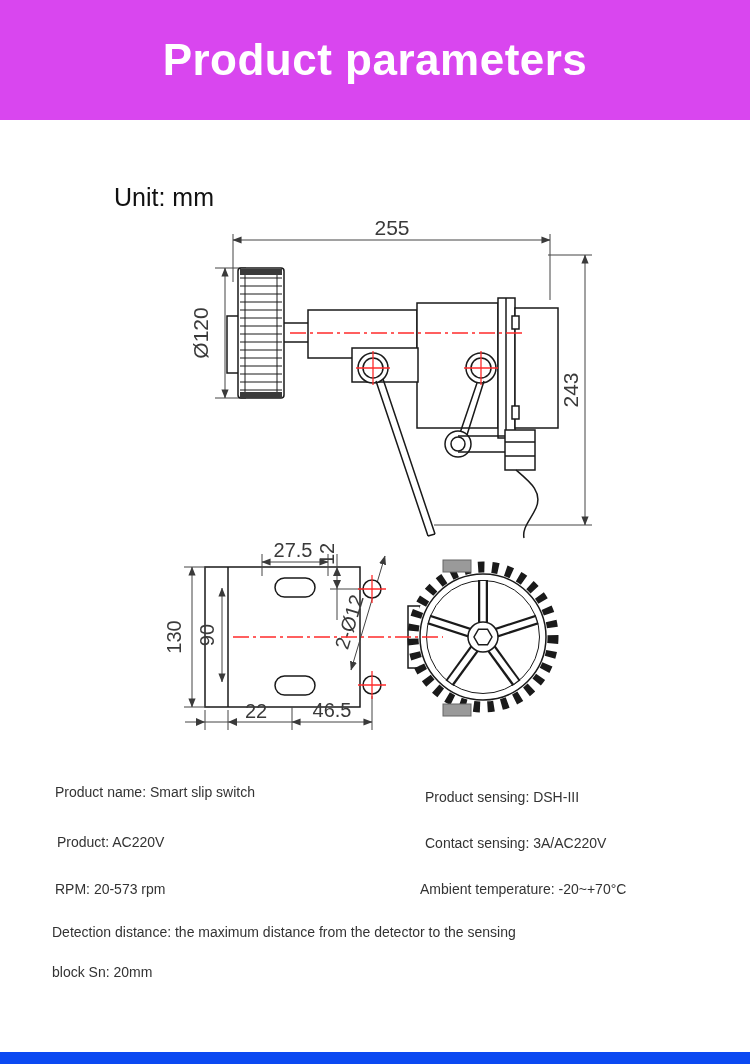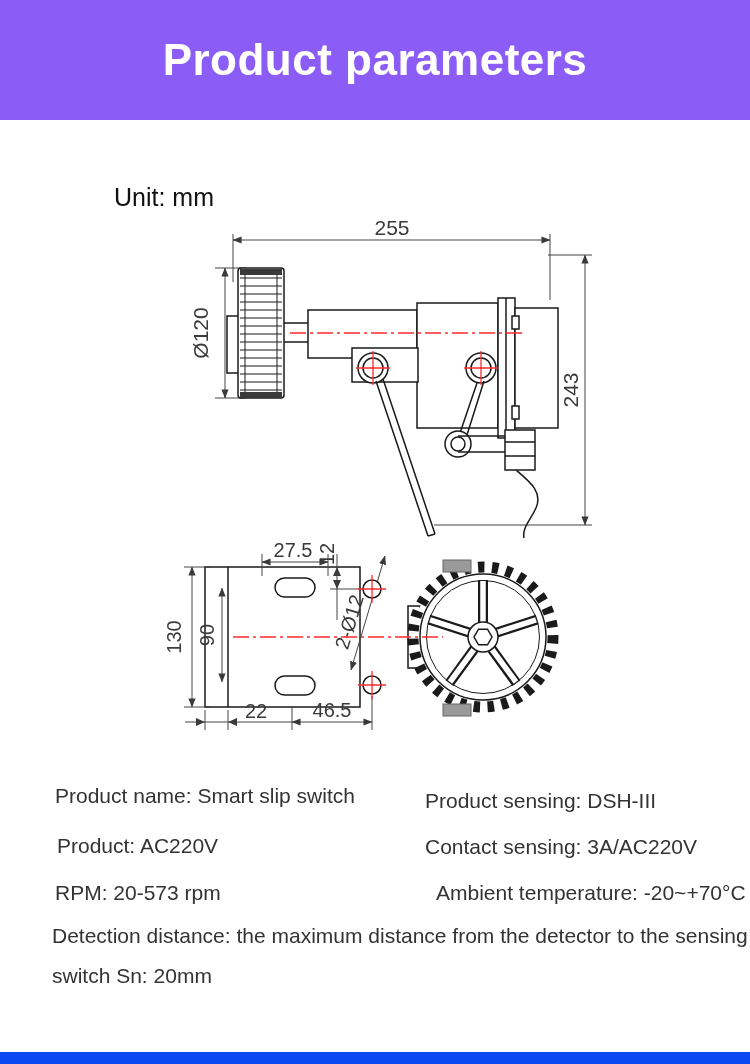--- a/index.html
+++ b/index.html
@@ -1,23 +1,23 @@
 <!DOCTYPE html>
 <html><head>
 <meta charset="utf-8">
 <style>
   html,body{margin:0;padding:0;background:#fff;}
   .page{position:relative;width:750px;height:1064px;background:#ffffff;overflow:hidden;
         font-family:"Liberation Sans",sans-serif;}
-  .banner{position:absolute;left:0;top:0;width:750px;height:120px;background:#8b5cf6;
+  .banner{position:absolute;left:0;top:0;width:750px;height:120px;background:#d946ef;
           display:flex;align-items:center;justify-content:center;text-align:center;}
   .banner h1{margin:0;color:#ffffff;font-size:44px;font-weight:700;letter-spacing:0.5px;}
   .unit-label{position:absolute;left:114px;top:183px;font-size:25px;color:#111111;}
   .drawings{position:absolute;left:0;top:220px;width:594px;height:545px;}
-  .spec-cell{position:absolute;font-size:21px;color:#333333;white-space:nowrap;}
+  .spec-cell{position:absolute;font-size:14px;color:#333333;white-space:nowrap;}
   .footer-bar{position:absolute;left:0;bottom:0;width:750px;height:12px;background:#0b49f2;}
   svg text{font-family:"Liberation Sans",sans-serif;fill:#3a3a3a;}
   .geo{stroke:#1a1a1a;stroke-width:1.5;fill:#ffffff;}
   .geoline{stroke:#1a1a1a;stroke-width:1.5;fill:none;}
   .thin{stroke:#1a1a1a;stroke-width:1;fill:none;}
   .dim{stroke:#444444;stroke-width:1;fill:none;}
   .red{stroke:#ff2b2b;stroke-width:1.3;fill:none;}
 </style>
 </head>
 <body>
@@ -196,19 +196,19 @@
     </g>
   </svg>
   </div>
 
   <div>
     <div class="spec-cell" style="left:55px;top:784px">Product name: Smart slip switch</div>
     <div class="spec-cell" style="left:425px;top:789px">Product sensing: DSH-III</div>
     <div class="spec-cell" style="left:57px;top:834px">Product: AC220V</div>
     <div class="spec-cell" style="left:425px;top:835px">Contact sensing: 3A/AC220V</div>
     <div class="spec-cell" style="left:55px;top:881px">RPM: 20-573 rpm</div>
-    <div class="spec-cell" style="left:436px;top:881px">Ambient temperature: -20~+70°C</div>
+    <div class="spec-cell" style="left:420px;top:881px">Ambient temperature: -20~+70°C</div>
     <div class="spec-cell" style="left:52px;top:924px">Detection distance: the maximum distance from the detector to the sensing</div>
-    <div class="spec-cell" style="left:52px;top:964px">switch Sn: 20mm</div>
+    <div class="spec-cell" style="left:52px;top:964px">block Sn: 20mm</div>
   </div>
 
   <div class="footer-bar"></div>
 </div>
 
 </body></html>

